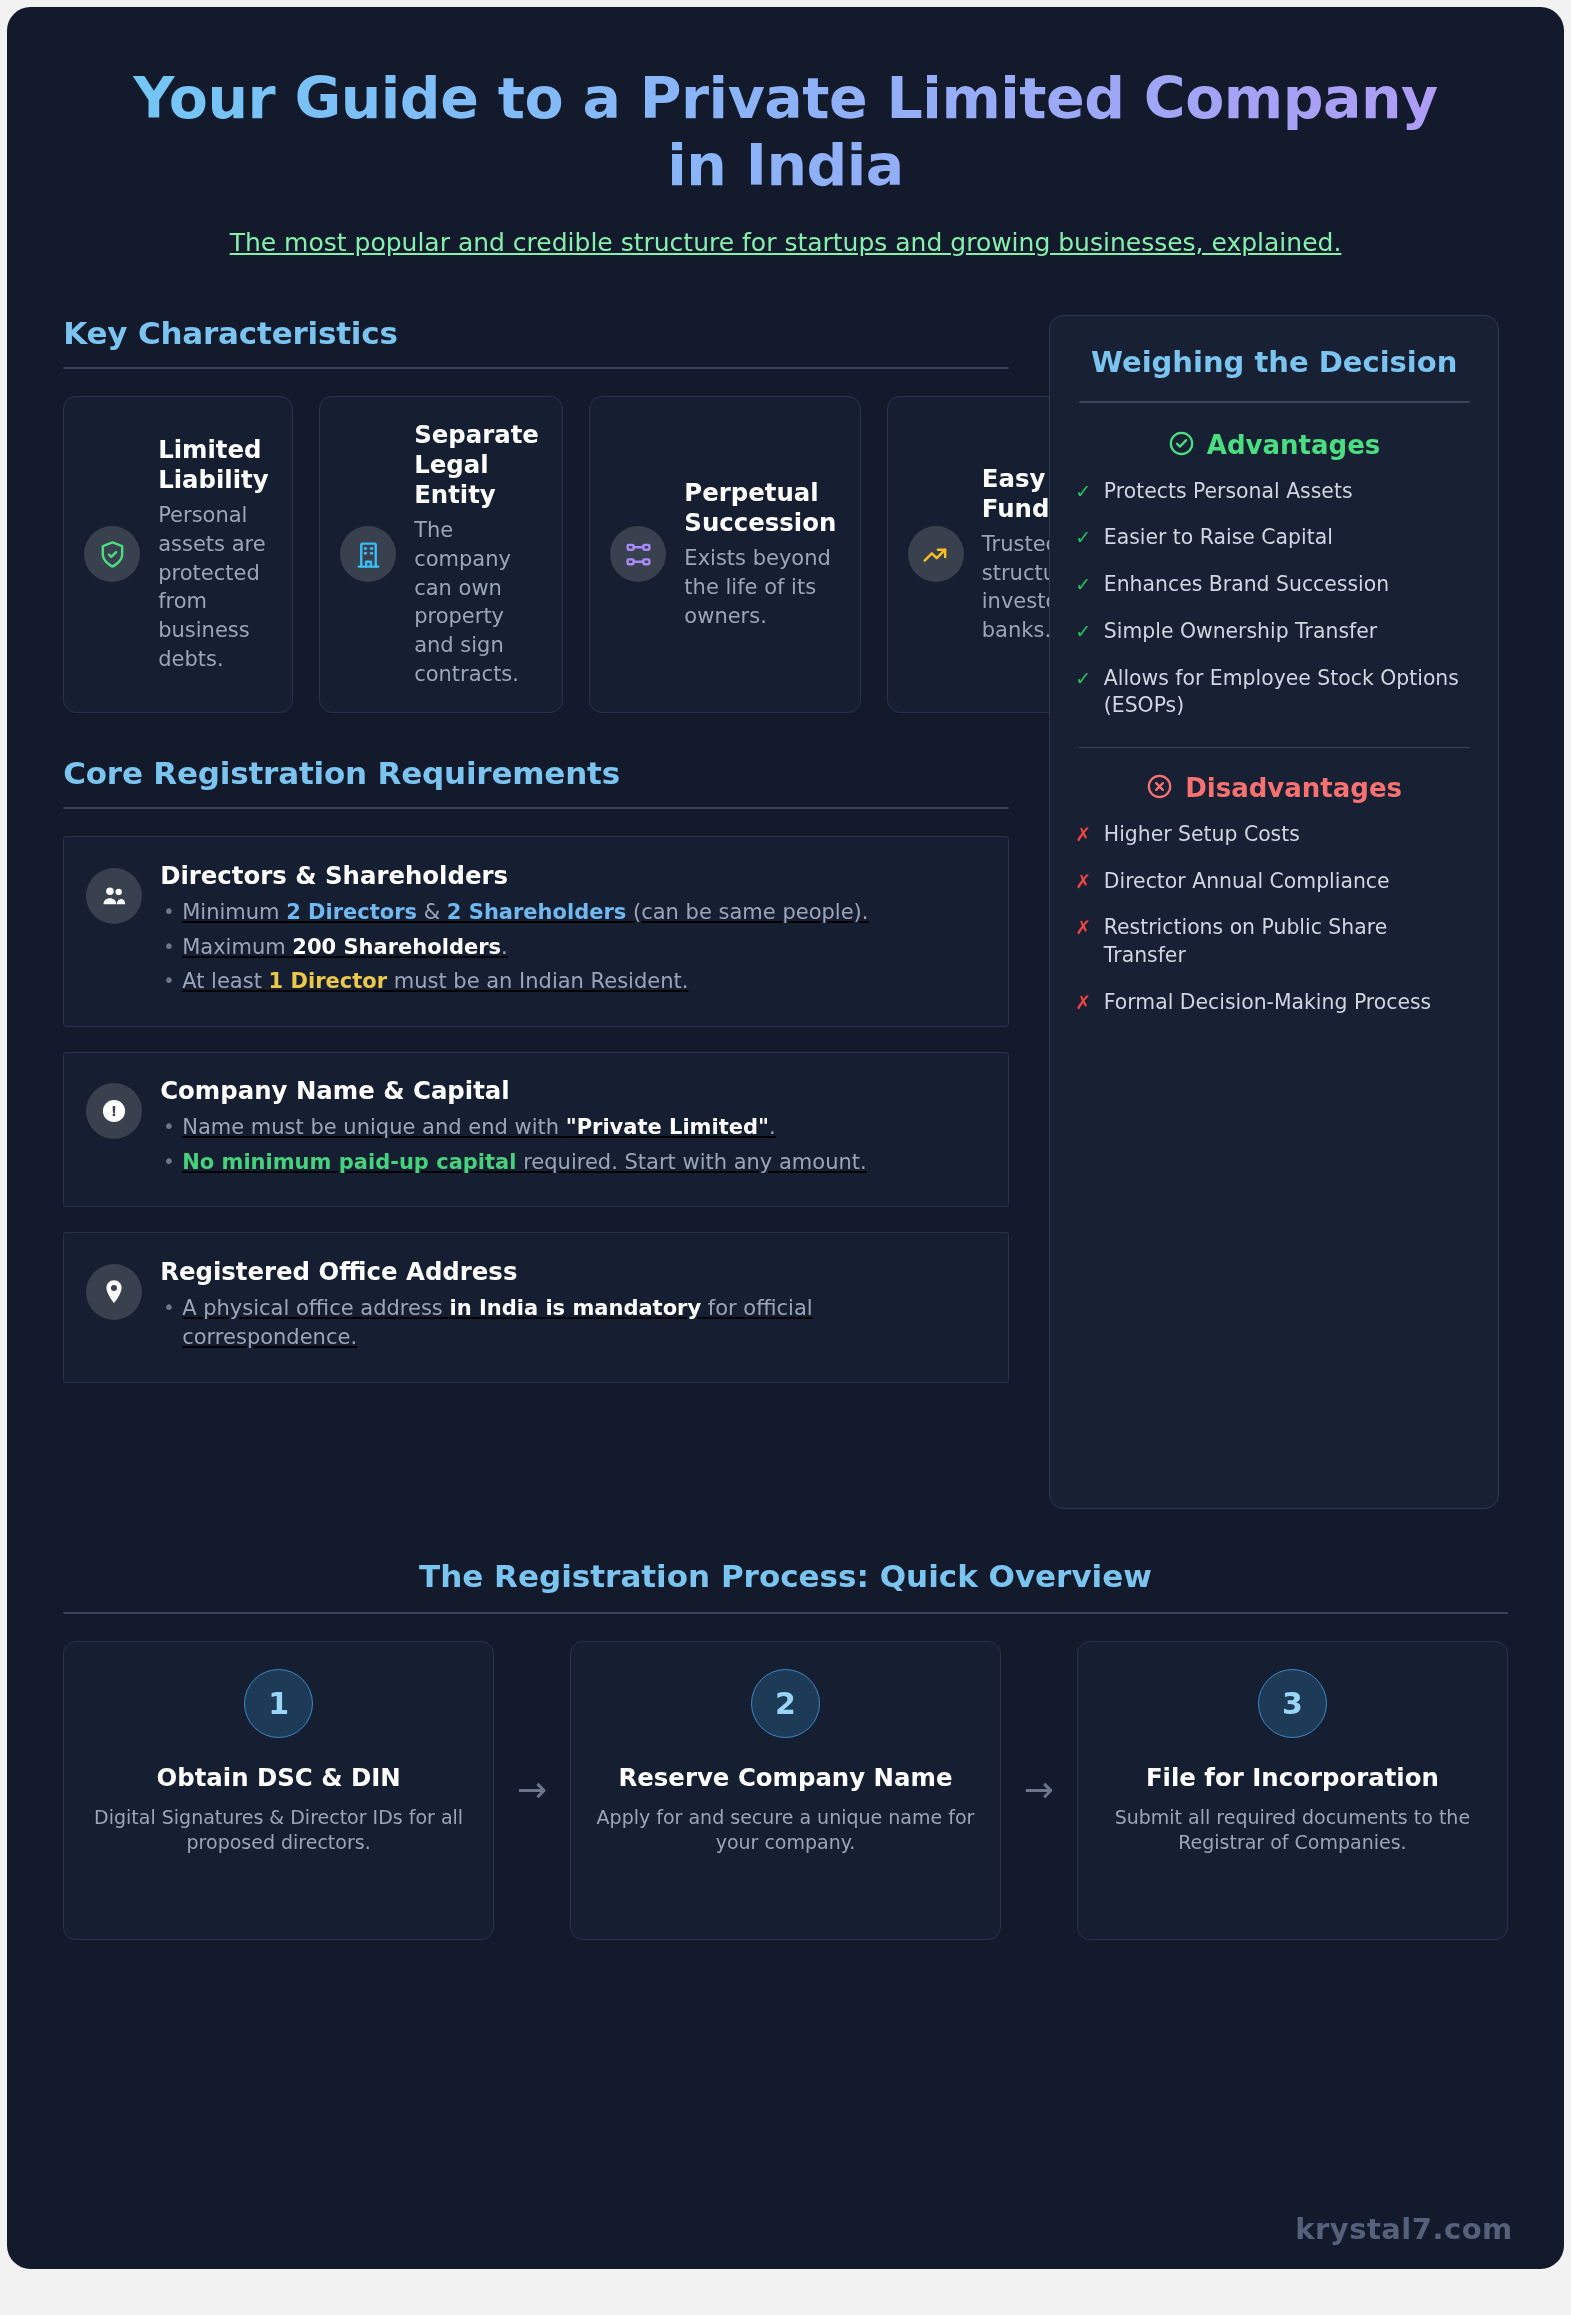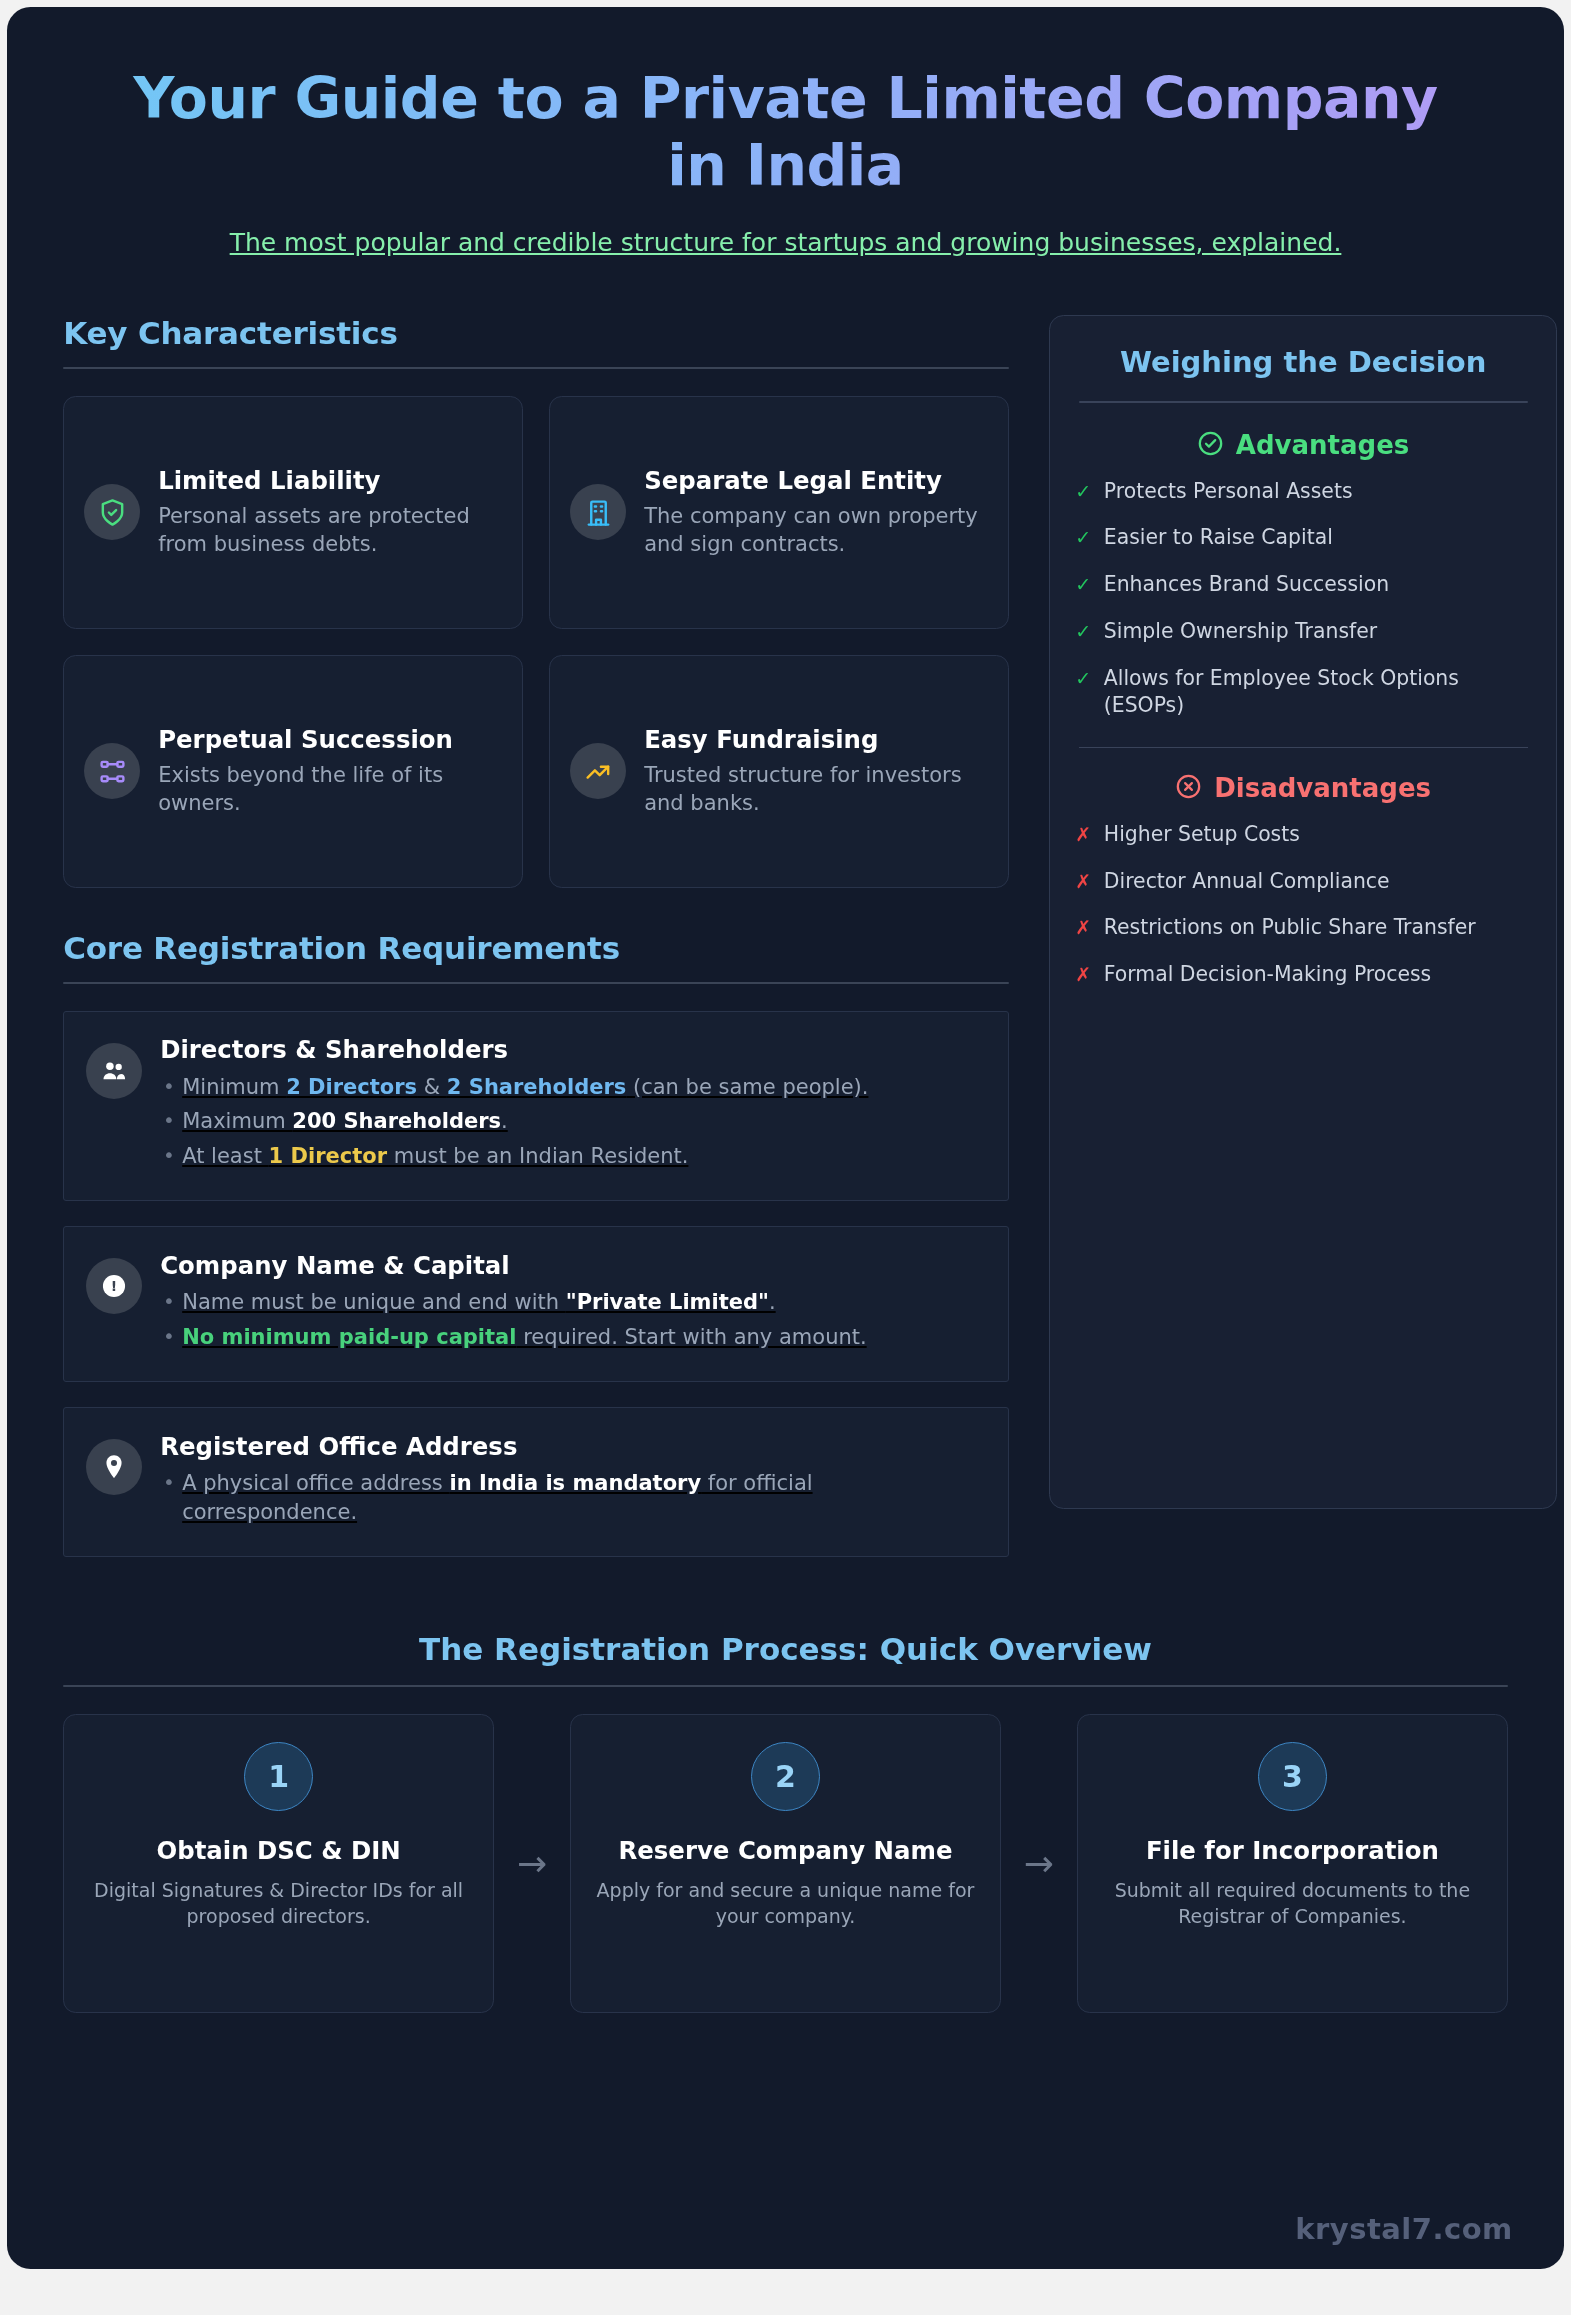--- a/index.html
+++ b/index.html
@@ -52,41 +52,41 @@
   }
 
   
   .main-grid {
     display: flex;
     gap: 40px;
     margin-top: 51px;
     align-items: flex-start;
   }
   .col-left  { width: 946px; flex: none; }
-  .col-right { width: 508px; flex: none; }
+  .col-right { width: 450px; flex: none; }
 
   
   .section-head {
     font-size: 31px;
     font-weight: bold;
     color: #7cc4f0;
     letter-spacing: -0.2px;
   }
   .section-rule {
     height: 1.8px;
     background: #3a4456;
     margin-top: 16.3px;
     margin-bottom: 27px;
     border-radius: 1.8px;
   }
 
   
   .feature-grid {
     display: grid;
-    grid-template-columns: 1fr 1fr;
+    grid-template-columns: 1fr 1fr 1fr 1fr;
     gap: 26px;
   }
   .feature-card {
     background: #16203300;
     background-color: #161f31;
     border: 0.9px solid #28334a;
     border-radius: 12.7px;
     padding: 23.5px 23.5px 23.5px 20px;
     display: flex;
     gap: 18px;

